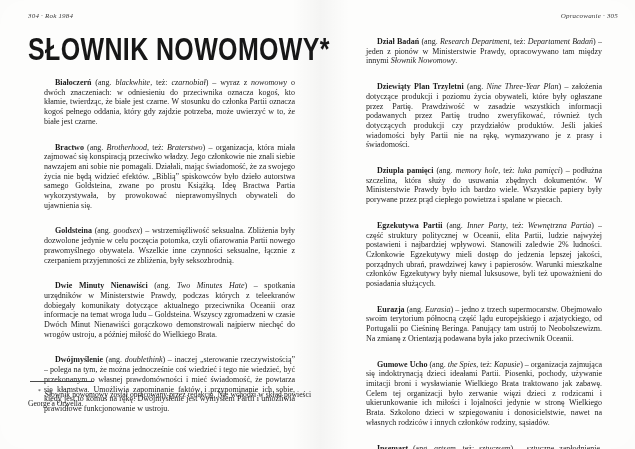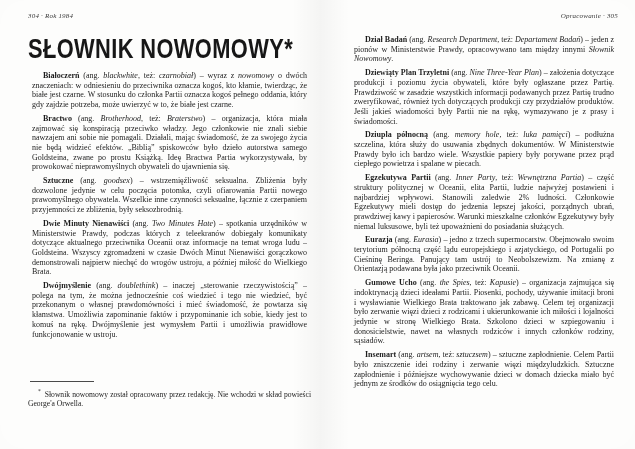--- a/index.html
+++ b/index.html
@@ -24,41 +24,41 @@
   .running-head{
     font-size:7px;line-height:9px;font-style:italic;color:#3a3a3a;
     letter-spacing:0.2px;
   }
   .running-head.rh-right{text-align:right;}
 
   .page-title{
     margin:15px 0 0 0;
     font-family:"Liberation Sans", sans-serif;
     font-weight:700;
-    font-size:28px;
+    font-size:32px;
     line-height:26px;
     color:#171717;
     letter-spacing:0.5px;
     white-space:nowrap;
   }
   .page-title .condense{
     display:inline-block;
     transform:scaleX(0.78);
     transform-origin:0 50%;
   }
 
   .body-text{
     font-size:8px;
     line-height:9.7px;
     text-align:justify;
   }
   .intro{margin:12px 0 0 0;text-indent:12px;line-height:10.2px;}
   .entries{margin-top:9px;}
   .entries-right{margin-top:14px;}
-  .entry{margin:4px;text-indent:11px;}
+  .entry{margin:16px;text-indent:11px;}
   .b{font-weight:bold;}
   .i{font-style:italic;}
 
   .footnote{
     position:absolute;top:381px;left:28px;width:283px;
   }
   .footnote-rule{
     width:64px;height:0;border-top:1px solid #4a4a4a;margin:0 0 5px 2px;
   }
   .footnote-text{
@@ -79,42 +79,42 @@
       <span>·</span>
       <span>Rok 1984</span>
     </div>
 
     <h1 class="page-title"><span class="condense">SŁOWNIK NOWOMOWY*</span></h1>
 
 
     <div class="body-text entries">
         <p class="entry"><span class="b">Białoczerń</span><span> (ang. </span><span class="i">blackwhite</span><span>, też: </span><span class="i">czarnobiał</span><span>) – wyraz z </span><span class="i">nowomowy</span><span> o dwóch znaczeniach: w odniesieniu do przeciwnika oznacza kogoś, kto kłamie, twierdząc, że białe jest czarne. W stosunku do członka Partii oznacza kogoś pełnego oddania, który gdy zajdzie potrzeba, może uwierzyć w to, że białe jest czarne.</span></p>
         <p class="entry"><span class="b">Bractwo</span><span> (ang. </span><span class="i">Brotherhood</span><span>, też: </span><span class="i">Braterstwo</span><span>) – organizacja, która miała zajmować się konspiracją przeciwko władzy. Jego członkowie nie znali siebie nawzajem ani sobie nie pomagali. Działali, mając świadomość, że za swojego życia nie będą widzieć efektów. „Biblią” spiskowców było dzieło autorstwa samego Goldsteina, zwane po prostu Książką. Ideę Bractwa Partia wykorzystywała, by prowokować nieprawomyślnych obywateli do ujawnienia się.</span></p>
-        <p class="entry"><span class="b">Sztuczne</span><span> (ang. </span><span class="i">goodsex</span><span>) – wstrzemięźliwość seksualna. Zbliżenia były dozwolone jedynie w celu poczęcia potomka, czyli ofiarowania Partii nowego prawomyślnego obywatela. Wszelkie inne czynności seksualne, łącznie z czerpaniem przyjemności ze zbliżenia, były seksozbrodnią.</span></p>
+        <p class="entry"><span class="b">Goldsteina</span><span> (ang. </span><span class="i">goodsex</span><span>) – wstrzemięźliwość seksualna. Zbliżenia były dozwolone jedynie w celu poczęcia potomka, czyli ofiarowania Partii nowego prawomyślnego obywatela. Wszelkie inne czynności seksualne, łącznie z czerpaniem przyjemności ze zbliżenia, były seksozbrodnią.</span></p>
         <p class="entry"><span class="b">Dwie Minuty Nienawiści</span><span> (ang. </span><span class="i">Two Minutes Hate</span><span>) – spotkania urzędników w Ministerstwie Prawdy, podczas których z teleekranów dobiegały komunikaty dotyczące aktualnego przeciwnika Oceanii oraz informacje na temat wroga ludu – Goldsteina. Wszyscy zgromadzeni w czasie Dwóch Minut Nienawiści gorączkowo demonstrowali najpierw niechęć do wrogów ustroju, a później miłość do Wielkiego Brata.</span></p>
         <p class="entry"><span class="b">Dwójmyślenie</span><span> (ang. </span><span class="i">doublethink</span><span>) – inaczej „sterowanie rzeczywistością” – polega na tym, że można jednocześnie coś wiedzieć i tego nie wiedzieć, być przekonanym o własnej prawdomówności i mieć świadomość, że powtarza się kłamstwa. Umożliwia zapominanie faktów i przypominanie ich sobie, kiedy jest to komuś na rękę. Dwójmyślenie jest wymysłem Partii i umożliwia prawidłowe funkcjonowanie w ustroju.</span></p>
       </div>
   </div>
 
   <div class="footnote">
     <div class="footnote-rule"></div>
     <p class="footnote-text"><span class="fn-marker">*</span><span>Słownik nowomowy został opracowany przez redakcję. Nie wchodzi w skład powieści George'a Orwella.</span></p>
   </div>
 
   <div class="page page-right">
     <div class="running-head rh-right">
       <span>Opracowanie</span>
       <span>·</span>
       <span>305</span>
     </div>
 
     <div class="body-text entries entries-right">
         <p class="entry"><span class="b">Dział Badań</span><span> (ang. </span><span class="i">Research Department</span><span>, też: </span><span class="i">Departament Badań</span><span>) – jeden z pionów w Ministerstwie Prawdy, opracowywano tam między innymi </span><span class="i">Słownik Nowomowy</span><span>.</span></p>
         <p class="entry"><span class="b">Dziewiąty Plan Trzyletni</span><span> (ang. </span><span class="i">Nine Three-Year Plan</span><span>) – założenia dotyczące produkcji i poziomu życia obywateli, które były ogłaszane przez Partię. Prawdziwość w zasadzie wszystkich informacji podawanych przez Partię trudno zweryfikować, również tych dotyczących produkcji czy przydziałów produktów. Jeśli jakieś wiadomości były Partii nie na rękę, wymazywano je z prasy i świadomości.</span></p>
-        <p class="entry"><span class="b">Dziupla północną</span><span> (ang. </span><span class="i">memory hole</span><span>, też: </span><span class="i">luka pamięci</span><span>) – podłużna szczelina, która służy do usuwania zbędnych dokumentów. W Ministerstwie Prawdy było ich bardzo wiele. Wszystkie papiery były porywane przez prąd ciepłego powietrza i spalane w piecach.</span></p>
+        <p class="entry"><span class="b">Dziupla pamięci</span><span> (ang. </span><span class="i">memory hole</span><span>, też: </span><span class="i">luka pamięci</span><span>) – podłużna szczelina, która służy do usuwania zbędnych dokumentów. W Ministerstwie Prawdy było ich bardzo wiele. Wszystkie papiery były porywane przez prąd ciepłego powietrza i spalane w piecach.</span></p>
         <p class="entry"><span class="b">Egzekutywa Partii</span><span> (ang. </span><span class="i">Inner Party</span><span>, też: </span><span class="i">Wewnętrzna Partia</span><span>) – część struktury politycznej w Oceanii, elita Partii, ludzie najwyżej postawieni i najbardziej wpływowi. Stanowili zaledwie 2% ludności. Członkowie Egzekutywy mieli dostęp do jedzenia lepszej jakości, porządnych ubrań, prawdziwej kawy i papierosów. Warunki mieszkalne członków Egzekutywy były niemal luksusowe, byli też upoważnieni do posiadania służących.</span></p>
         <p class="entry"><span class="b">Eurazja</span><span> (ang. </span><span class="i">Eurasia</span><span>) – jedno z trzech supermocarstw. Obejmowało swoim terytorium północną część lądu europejskiego i azjatyckiego, od Portugalii po Cieśninę Beringa. Panujący tam ustrój to Neobolszewizm. Na zmianę z Orientazją podawana była jako przeciwnik Oceanii.</span></p>
         <p class="entry"><span class="b">Gumowe Ucho</span><span> (ang. </span><span class="i">the Spies</span><span>, też: </span><span class="i">Kapusie</span><span>) – organizacja zajmująca się indoktrynacją dzieci ideałami Partii. Piosenki, pochody, używanie imitacji broni i wysławianie Wielkiego Brata traktowano jak zabawę. Celem tej organizacji było zerwanie więzi dzieci z rodzicami i ukierunkowanie ich miłości i lojalności jedynie w stronę Wielkiego Brata. Szkolono dzieci w szpiegowaniu i donosicielstwie, nawet na własnych rodziców i innych członków rodziny, sąsiadów.</span></p>
         <p class="entry"><span class="b">Insemart</span><span> (ang. </span><span class="i">artsem</span><span>, też: </span><span class="i">sztuczsem</span><span>) – sztuczne zapłodnienie. Celem Partii było zniszczenie idei rodziny i zerwanie więzi międzyludzkich. Sztuczne zapłodnienie i późniejsze wychowywanie dzieci w domach dziecka miało być jednym ze środków do osiągnięcia tego celu.</span></p>
       </div>
   </div>
 
 </div>
 
 </body></html>

